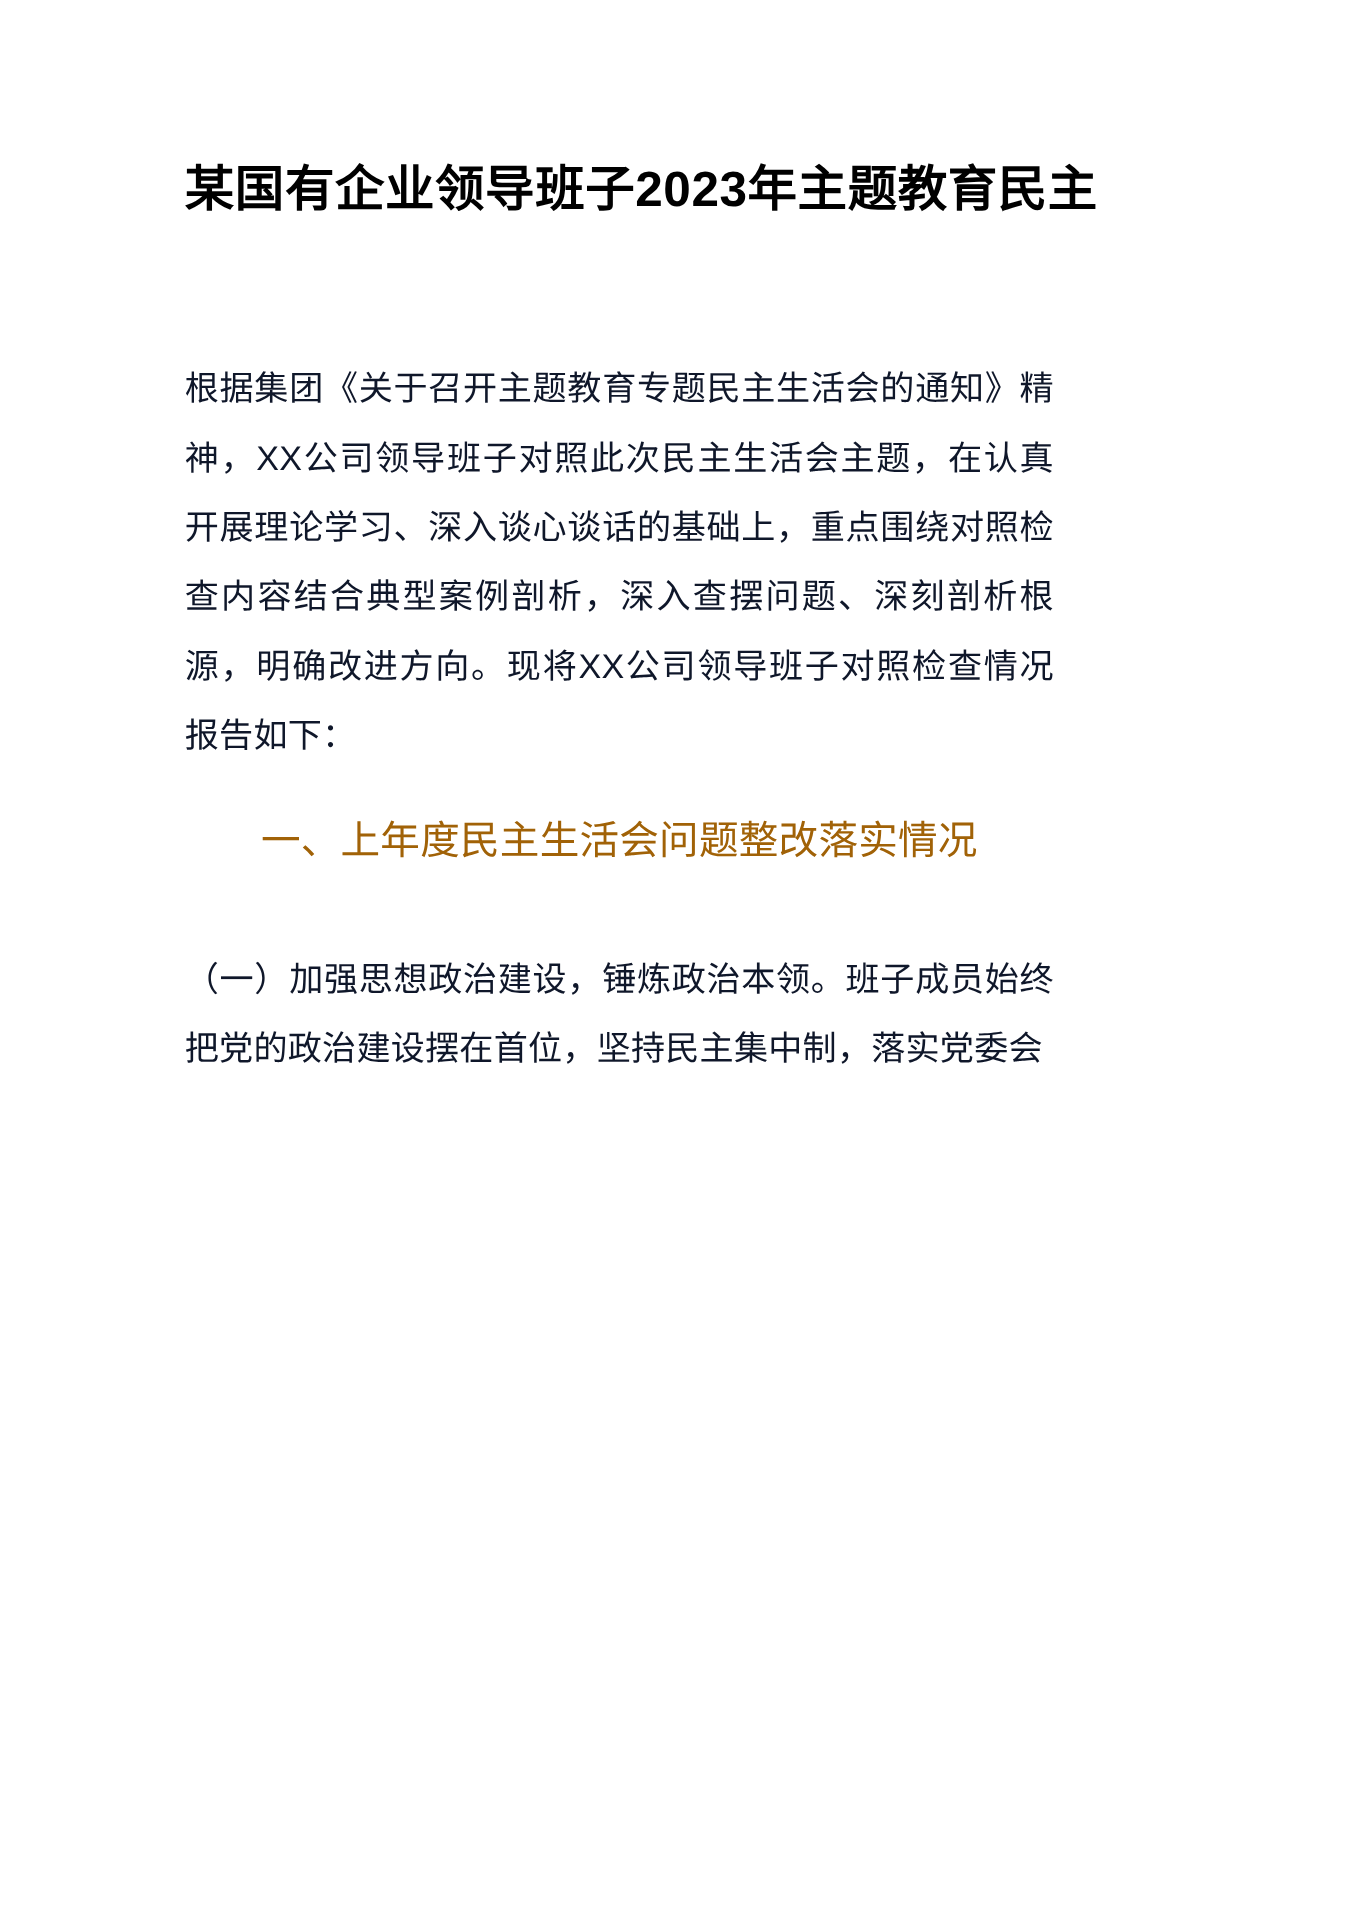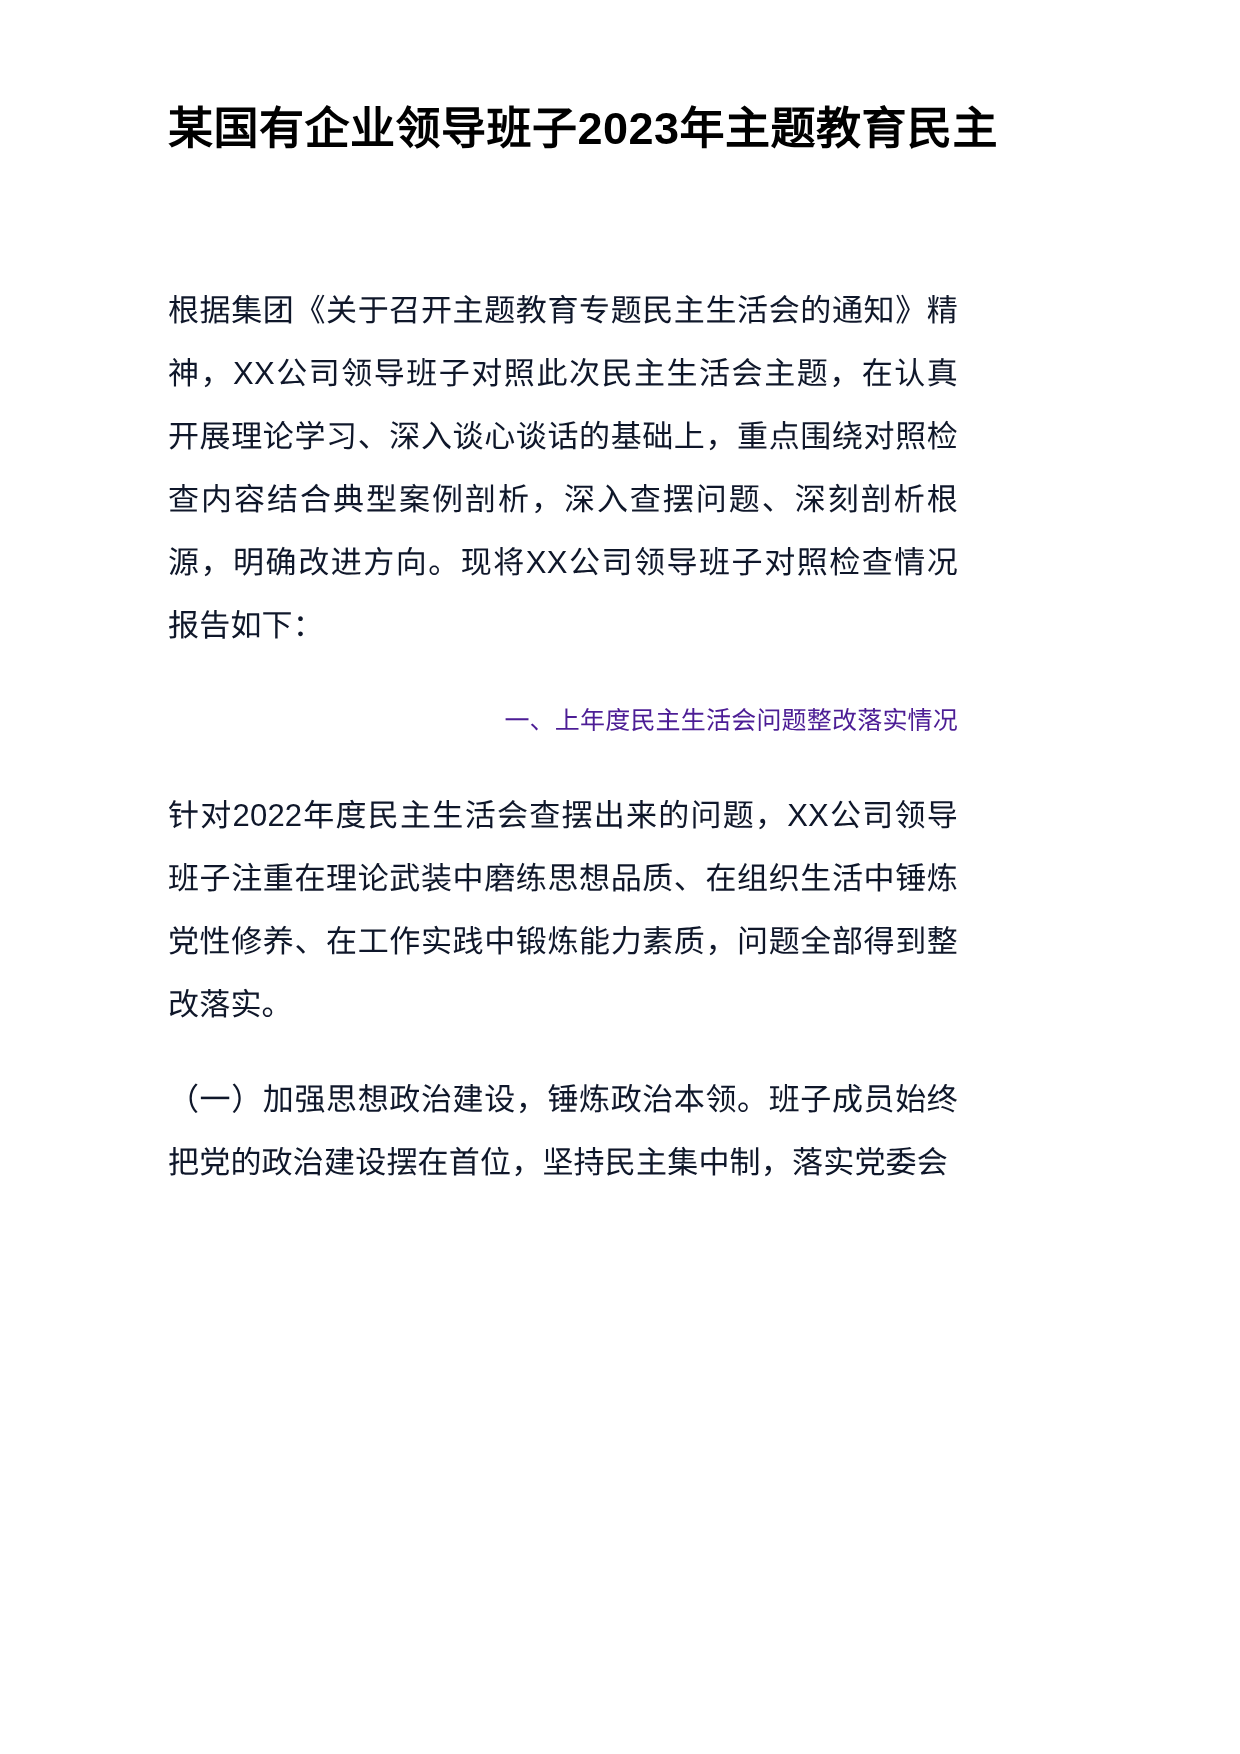--- a/index.html
+++ b/index.html
@@ -34,21 +34,21 @@
     margin: 0;
     padding: 0;
     font-size: 45px;
     font-weight: bold;
     line-height: 128px;
     letter-spacing: 0.5px;
     text-align: center;
     color: #000000;
   }
   .title-block {
-    padding-top: 65px;
+    padding-top: 108px;
   }
   .title-line {
     display: block;
     white-space: nowrap;
   }
   .title-line-1 { text-align: left; }
   .title-line-2 { text-align: center; }
 
   .body-block {
     padding-top: 86px;
@@ -60,44 +60,43 @@
     line-height: 63px;
     text-align: justify;
     text-justify: inter-ideograph;
     letter-spacing: 0.2px;
     color: #0f172a;
     word-break: break-all;
   }
   p.heading {
     margin: 0;
     padding: 0;
-    font-size: 25px;
+    font-size: 36px;
     line-height: 63px;
     letter-spacing: 0.2px;
-    color: #4c1d95;
-    text-align: right;
+    color: #a16207;
+    text-align: center;
   }
   .spacer-sm { height: 32px; }
 </style>
 </head>
 <body>
 
 <div class="page">
   <div class="content">
 
     <div class="title-block">
       <h1 class="doc-title">
         <span class="title-line title-line-1">某国有企业领导班子2023年主题教育民主</span>
       </h1>
     </div>
 
     <div class="body-block">
       <p class="para">根据集团《关于召开主题教育专题民主生活会的通知》精神，XX公司领导班子对照此次民主生活会主题，在认真开展理论学习、深入谈心谈话的基础上，重点围绕对照检查内容结合典型案例剖析，深入查摆问题、深刻剖析根源，明确改进方向。现将XX公司领导班子对照检查情况报告如下：</p>
       <div class="spacer-sm"></div>
       <p class="heading">一、上年度民主生活会问题整改落实情况</p>
       <div class="spacer-sm"></div>
-      <p class="para">针对2022年度民主生活会查摆出来的问题，XX公司领导班子注重在理论武装中磨练思想品质、在组织生活中锤炼党性修养、在工作实践中锻炼能力素质，问题全部得到整改落实。</p>
       <div class="spacer-sm"></div>
       <p class="para">（一）加强思想政治建设，锤炼政治本领。班子成员始终把党的政治建设摆在首位，坚持民主集中制，落实党委会</p>
     </div>
 
   </div>
 </div>
 
 </body></html>

